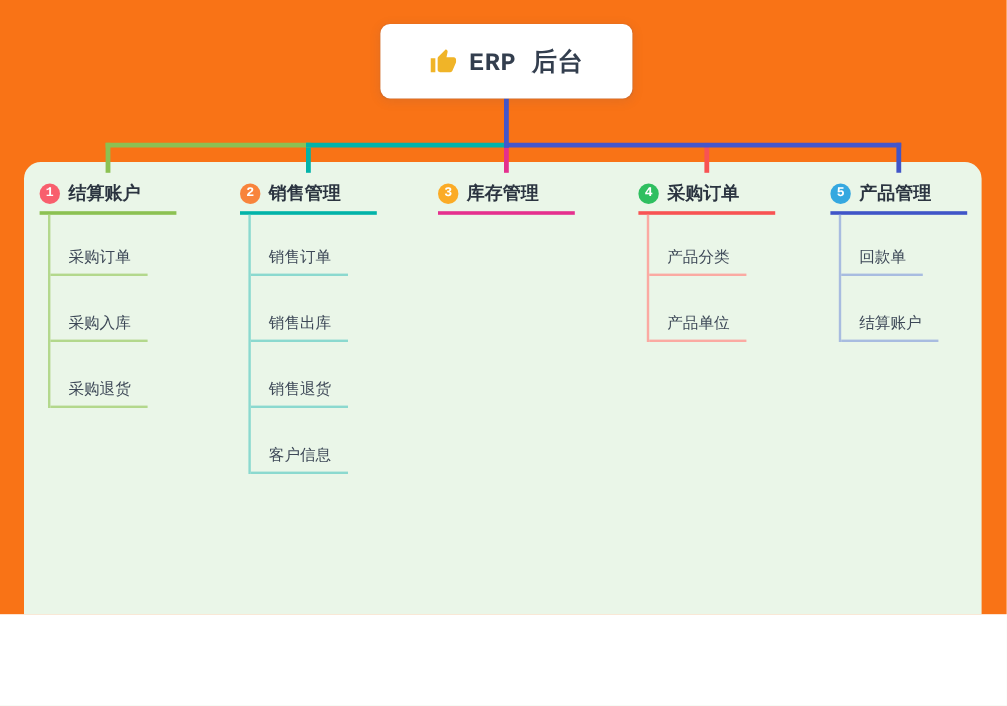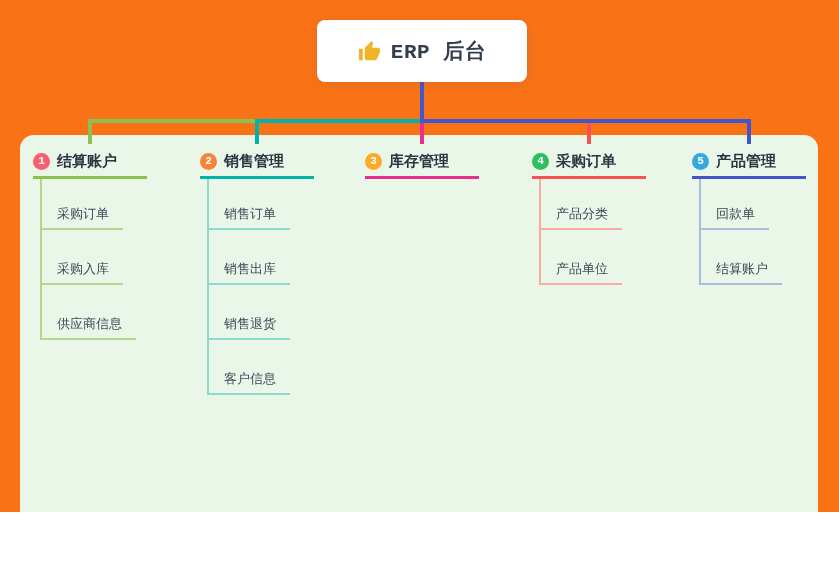--- a/index.html
+++ b/index.html
@@ -80,24 +80,24 @@
     </div>
     <div class="children" style="border-left-color: rgb(179, 216, 140);">
   <div class="child">
     <span class="child-label" style="border-bottom-color: rgb(179, 216, 140);">采购订单</span>
   </div>
 
   <div class="child">
     <span class="child-label" style="border-bottom-color: rgb(179, 216, 140);">采购入库</span>
   </div>
 
+  <div class="child">
+    <span class="child-label" style="border-bottom-color: rgb(179, 216, 140);">采购退货</span>
+  </div>
 
-  <div class="child">
-    <span class="child-label" style="border-bottom-color: rgb(179, 216, 140);">供应商信息</span>
-  </div>
 </div>
   </div>
 
   <div class="branch" style="left: 200px; top: 146px;">
     <div class="branch-header" style="border-bottom-color: rgb(2, 179, 169);">
       <span class="badge" style="background: rgb(248, 132, 60);">2</span>
       <span class="branch-label">销售管理</span>
     </div>
     <div class="children" style="border-left-color: rgb(139, 217, 207);">
   <div class="child">

